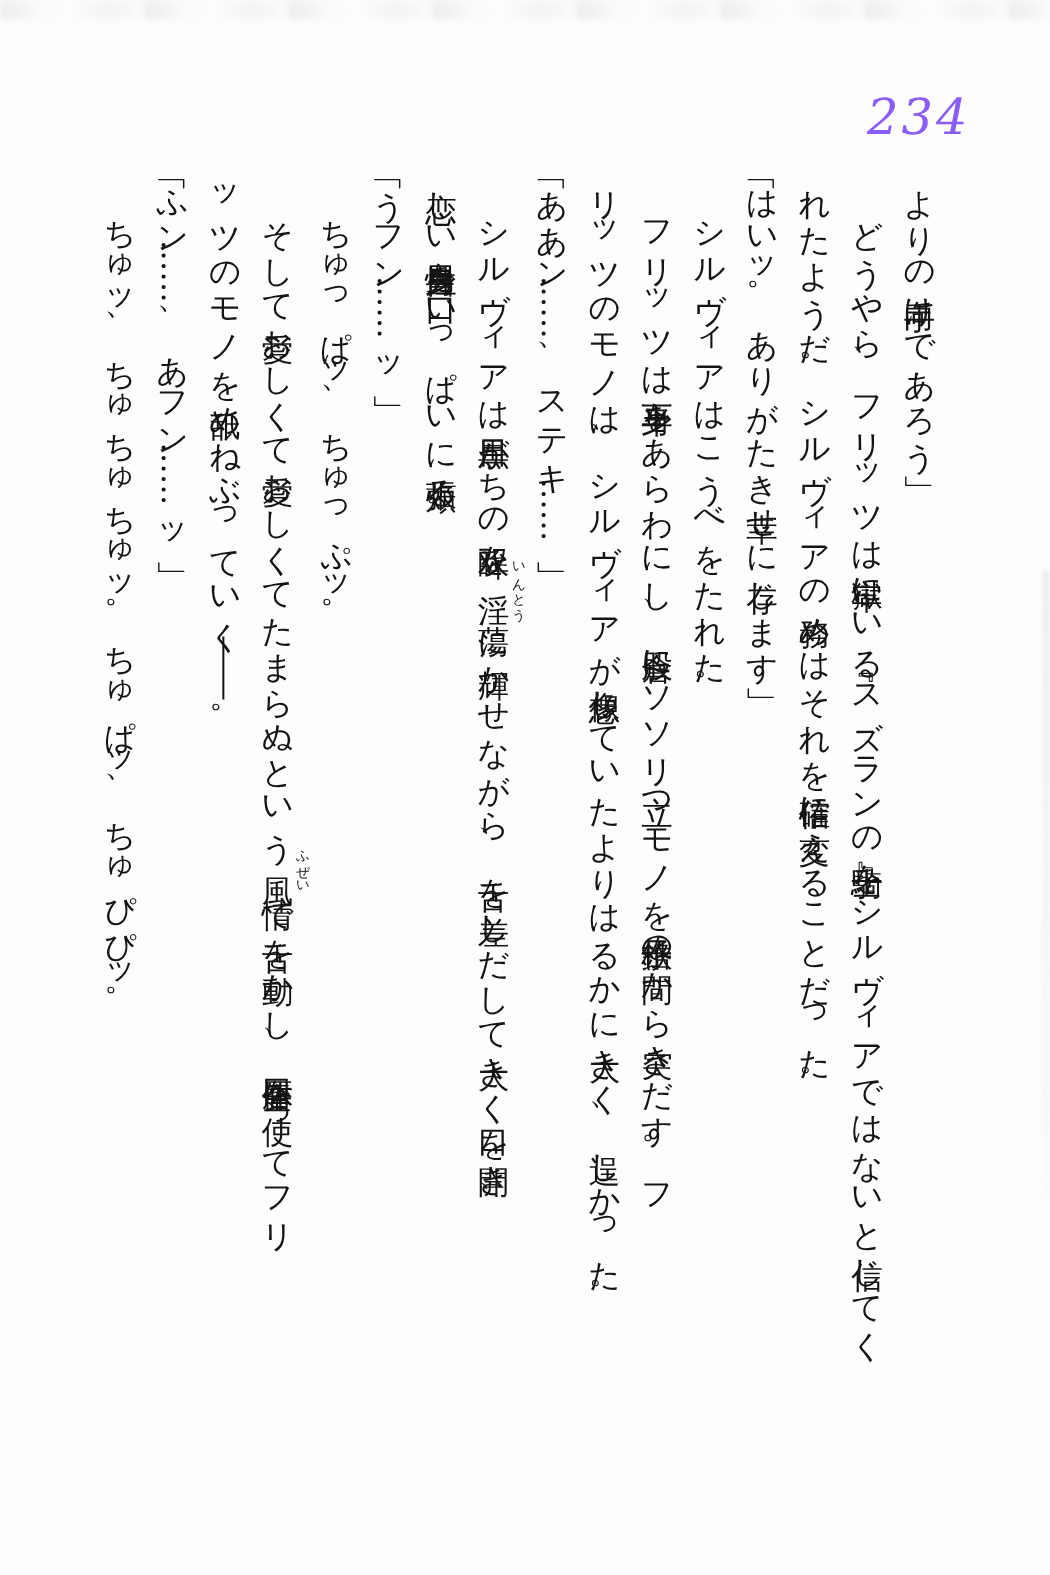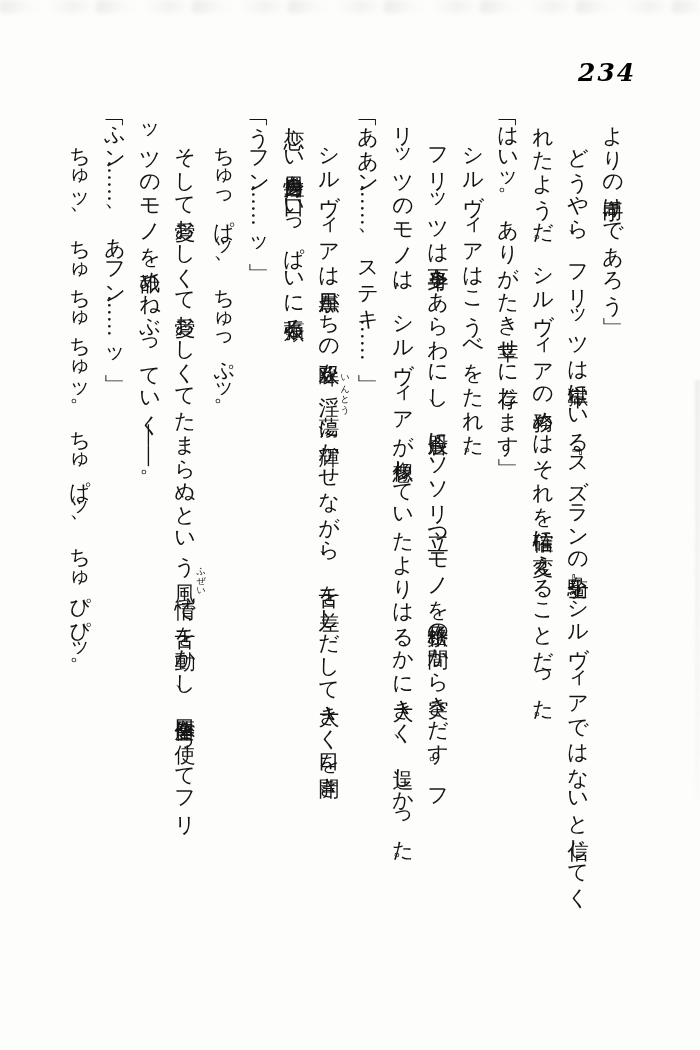--- a/index.html
+++ b/index.html
@@ -35,24 +35,24 @@
     width: 5px; height: 420px;
     background: linear-gradient(180deg, rgba(170,170,170,0.18), rgba(200,200,200,0.05));
     filter: blur(1.5px);
   }
   .page-number {
     position: absolute;
     top: 58px;
     left: 578px;
     font-family: "DejaVu Serif", "Liberation Serif", serif;
     font-style: italic;
-    font-weight: 700;
-    font-size: 25px;
+    font-weight: 400;
+    font-size: 33px;
     letter-spacing: 2px;
-    color: #000000;
+    color: #8b5cf6;
   }
   .text-block {
     position: absolute;
     top: 112px;
     right: 70px;
     height: 845px;
     writing-mode: vertical-rl;
     text-orientation: mixed;
     font-size: 21px;
     line-height: 35px;

